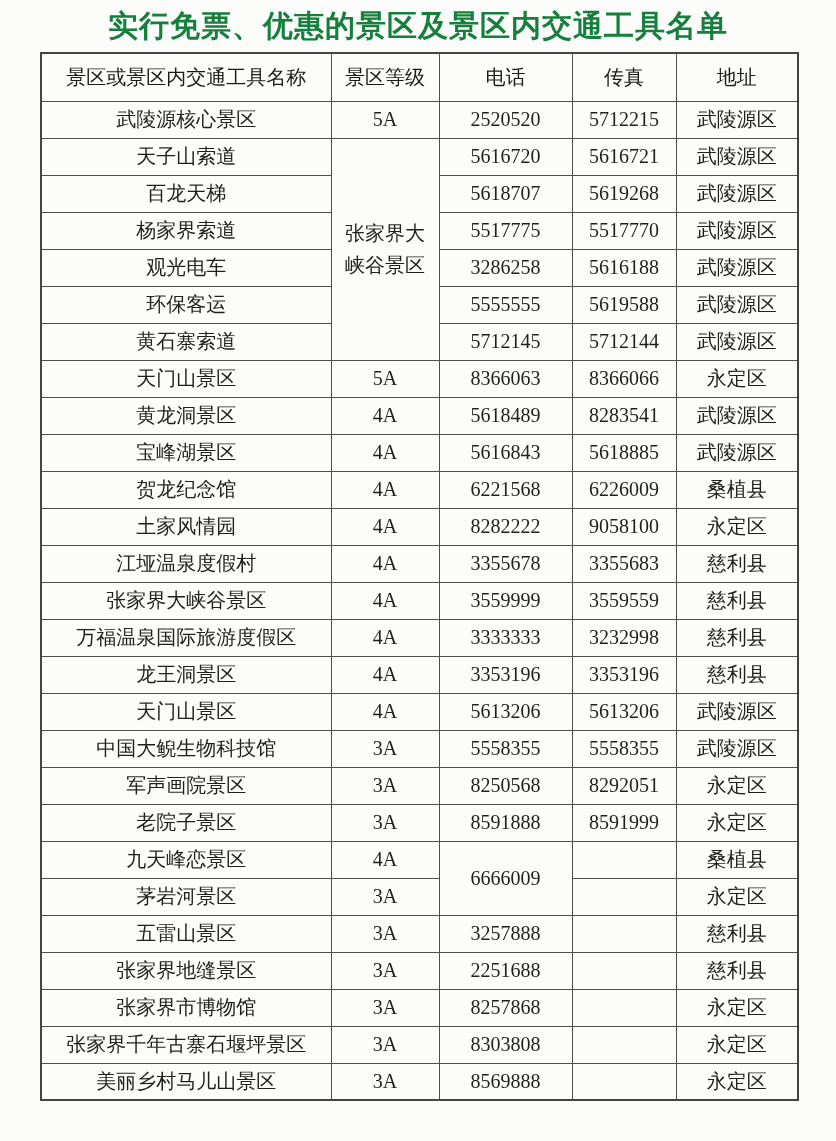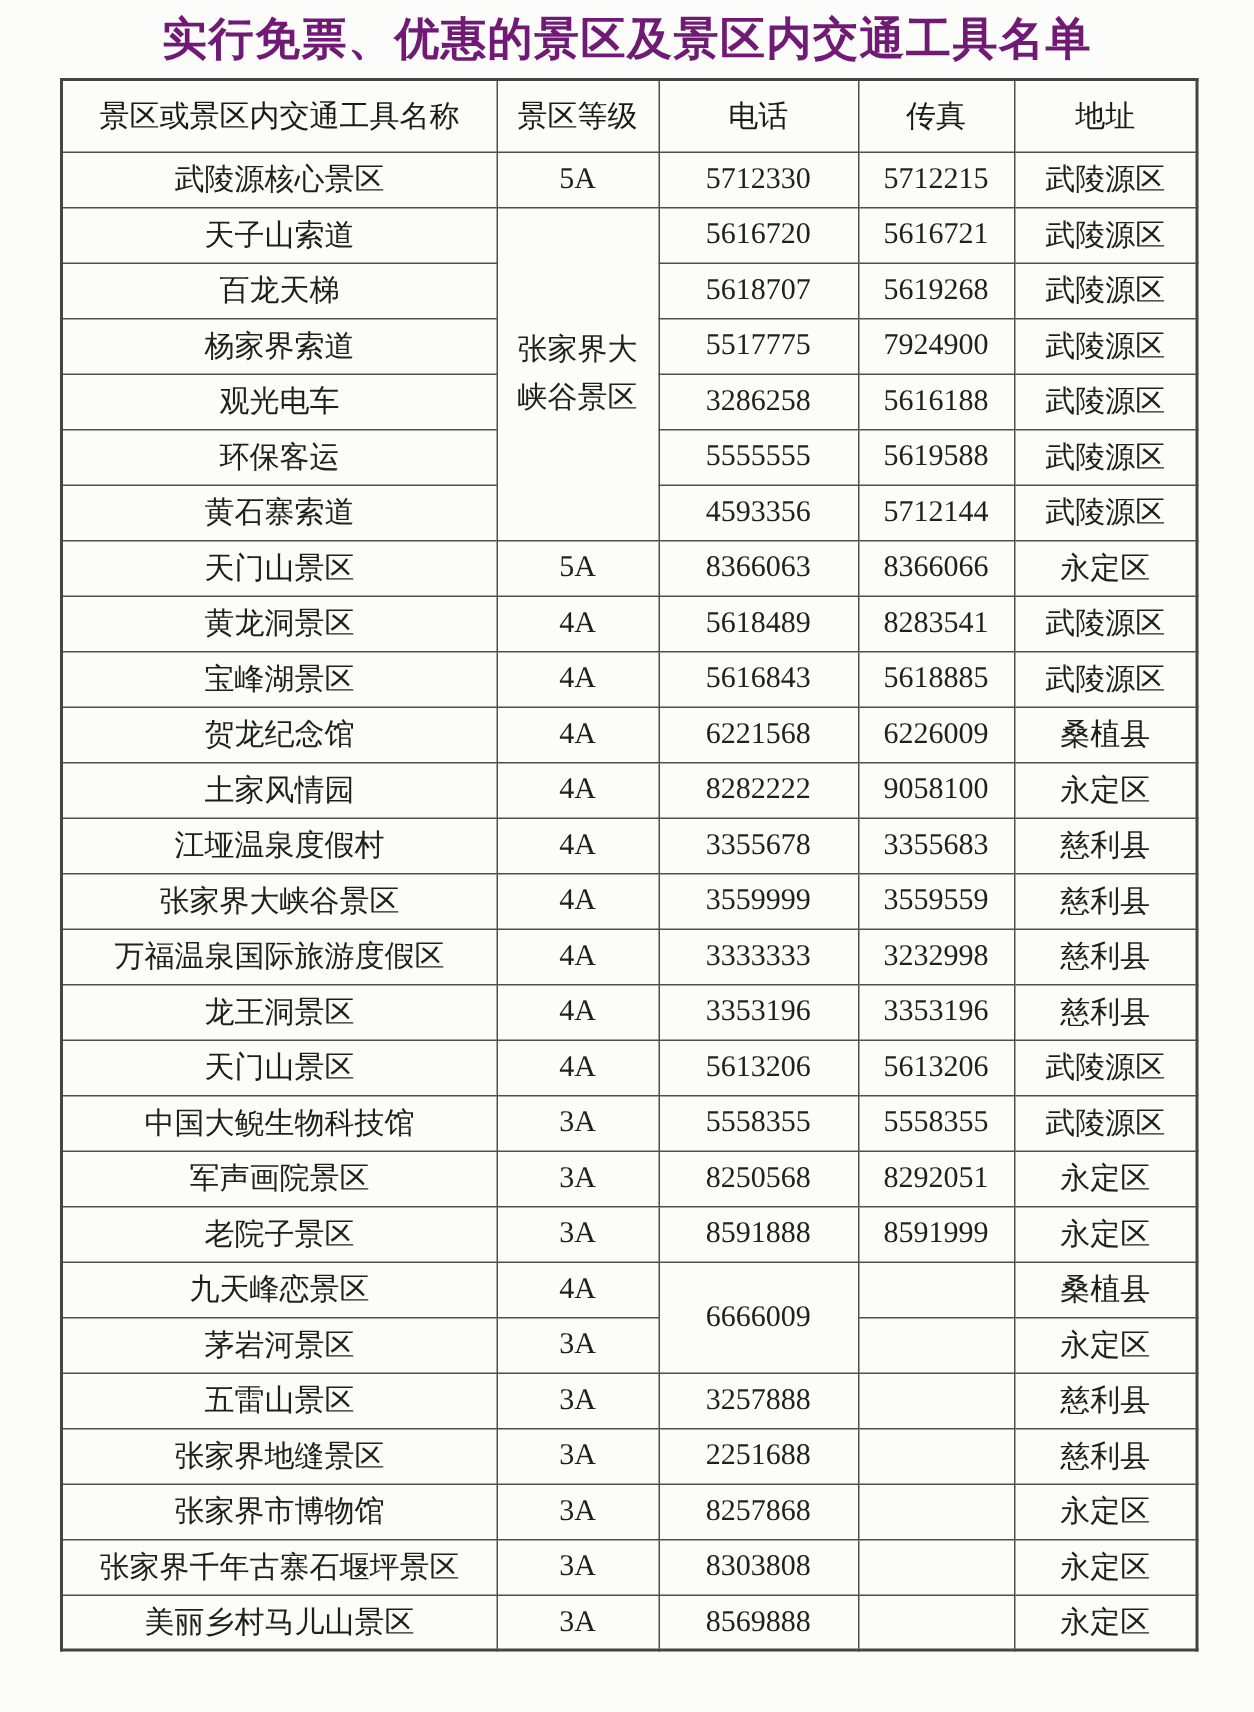--- a/index.html
+++ b/index.html
@@ -13,21 +13,21 @@
     font-family: "Liberation Serif", "DejaVu Serif", serif;
     color: #1d1d1d;
     overflow: hidden;
   }
   .page-title {
     margin: 6px 0 5px 0;
     text-align: center;
     font-size: 30px;
     font-weight: bold;
     letter-spacing: 1px;
-    color: #701a75;
+    color: #15803d;
     font-family: "Liberation Serif", "DejaVu Serif", serif;
   }
   table.scenic-table {
     border-collapse: collapse;
     table-layout: fixed;
     margin-left: 40px;
     width: 757px;
     border: 2px solid #444444;
     padding-left: 48px;
   }
@@ -69,58 +69,58 @@
         <th>景区等级</th>
         <th>电话</th>
         <th>传真</th>
         <th>地址</th>
       </tr>
     </thead>
     <tbody>
         <tr>
           <td>武陵源核心景区</td>
           <td>5A</td>
-          <td>5712330</td>
+          <td>2520520</td>
           <td>5712215</td>
           <td>武陵源区</td>
         </tr>
         <tr>
           <td>天子山索道</td>
           <td rowspan="6" class="merged">张家界大峡谷景区</td>
           <td>5616720</td>
           <td>5616721</td>
           <td>武陵源区</td>
         </tr>
         <tr>
           <td>百龙天梯</td>
           <td>5618707</td>
           <td>5619268</td>
           <td>武陵源区</td>
         </tr>
         <tr>
           <td>杨家界索道</td>
           <td>5517775</td>
-          <td>7924900</td>
+          <td>5517770</td>
           <td>武陵源区</td>
         </tr>
         <tr>
           <td>观光电车</td>
           <td>3286258</td>
           <td>5616188</td>
           <td>武陵源区</td>
         </tr>
         <tr>
           <td>环保客运</td>
           <td>5555555</td>
           <td>5619588</td>
           <td>武陵源区</td>
         </tr>
         <tr>
           <td>黄石寨索道</td>
-          <td>4593356</td>
+          <td>5712145</td>
           <td>5712144</td>
           <td>武陵源区</td>
         </tr>
         <tr>
           <td>天门山景区</td>
           <td>5A</td>
           <td>8366063</td>
           <td>8366066</td>
           <td>永定区</td>
         </tr>

